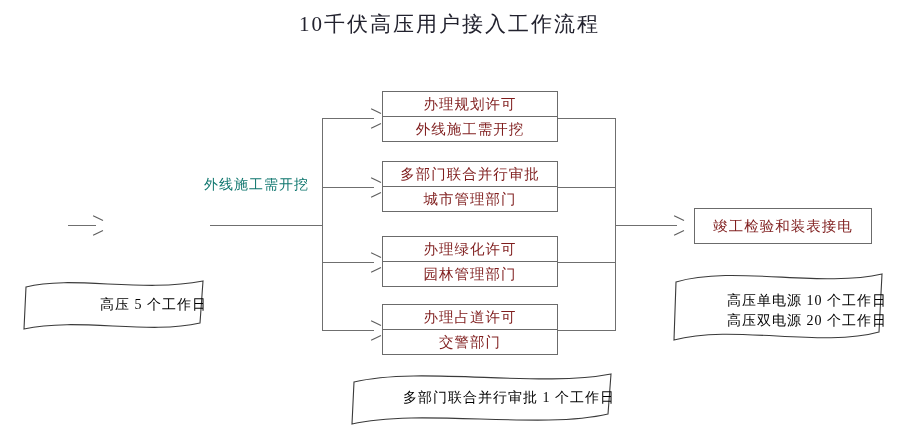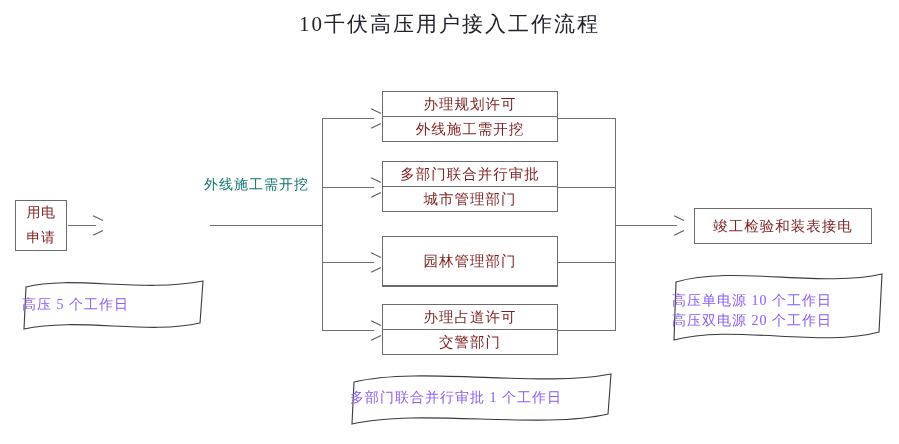--- a/index.html
+++ b/index.html
@@ -71,40 +71,36 @@
     letter-spacing:1px;
     color:#0f766e;
     white-space:nowrap;
   }
   .lbl-dig{left:204px;top:176px;}
 
   .banner{position:absolute;}
   .banner svg{display:block;overflow:visible;}
   .banner .btext{
     position:absolute;left:0;top:0;width:100%;height:100%;
-    display:flex;flex-direction:column;align-items:flex-start;justify-content:center;
-    font-size:14px;letter-spacing:1px;color:#8b5cf6;line-height:1.45;
+    display:flex;flex-direction:column;align-items:flex-end;justify-content:center;
+    font-size:14px;letter-spacing:1px;color:#000000;line-height:1.45;
     pointer-events:none;
   }
   .bn-left{left:22px;top:277px;width:185px;height:56px;}
   .bn-right{left:672px;top:268px;width:215px;height:78px;}
   .bn-bottom{left:350px;top:370px;width:265px;height:56px;}
   .bn-right .btext{padding-top:4px;}
 </style>
 </head>
 <body>
 
 <div id="stage">
 
   <div class="title">10千伏高压用户接入工作流程</div>
 
-  <div class="box box-apply">
-    <div class="cell">用电</div>
-    <div class="cell">申请</div>
-  </div>
 
   <div class="line h" style="left:68px;top:225px;width:28px;"></div>
   <div class="chev" style="left:92px;top:220px;"></div>
 
 
   <div class="line h" style="left:210px;top:225px;width:113px;"></div>
 
   <div class="edge-label lbl-dig">外线施工需开挖</div>
 
   <div class="line v" style="left:322px;top:118px;width:1px;height:213px;"></div>
@@ -125,20 +121,21 @@
     <div class="cell">办理规划许可</div>
     <div class="cell">外线施工需开挖</div>
   </div>
 
   <div class="box split par par2">
     <div class="cell">多部门联合并行审批</div>
     <div class="cell">城市管理部门</div>
   </div>
 
   <div class="box split par par3">
+    <div class="cell">办理绿化许可</div>
     <div class="cell">园林管理部门</div>
   </div>
 
   <div class="box split par par4">
     <div class="cell">办理占道许可</div>
     <div class="cell">交警部门</div>
   </div>
 
   <div class="line h" style="left:558px;top:118px;width:58px;"></div>
   <div class="line h" style="left:558px;top:187px;width:58px;"></div>

